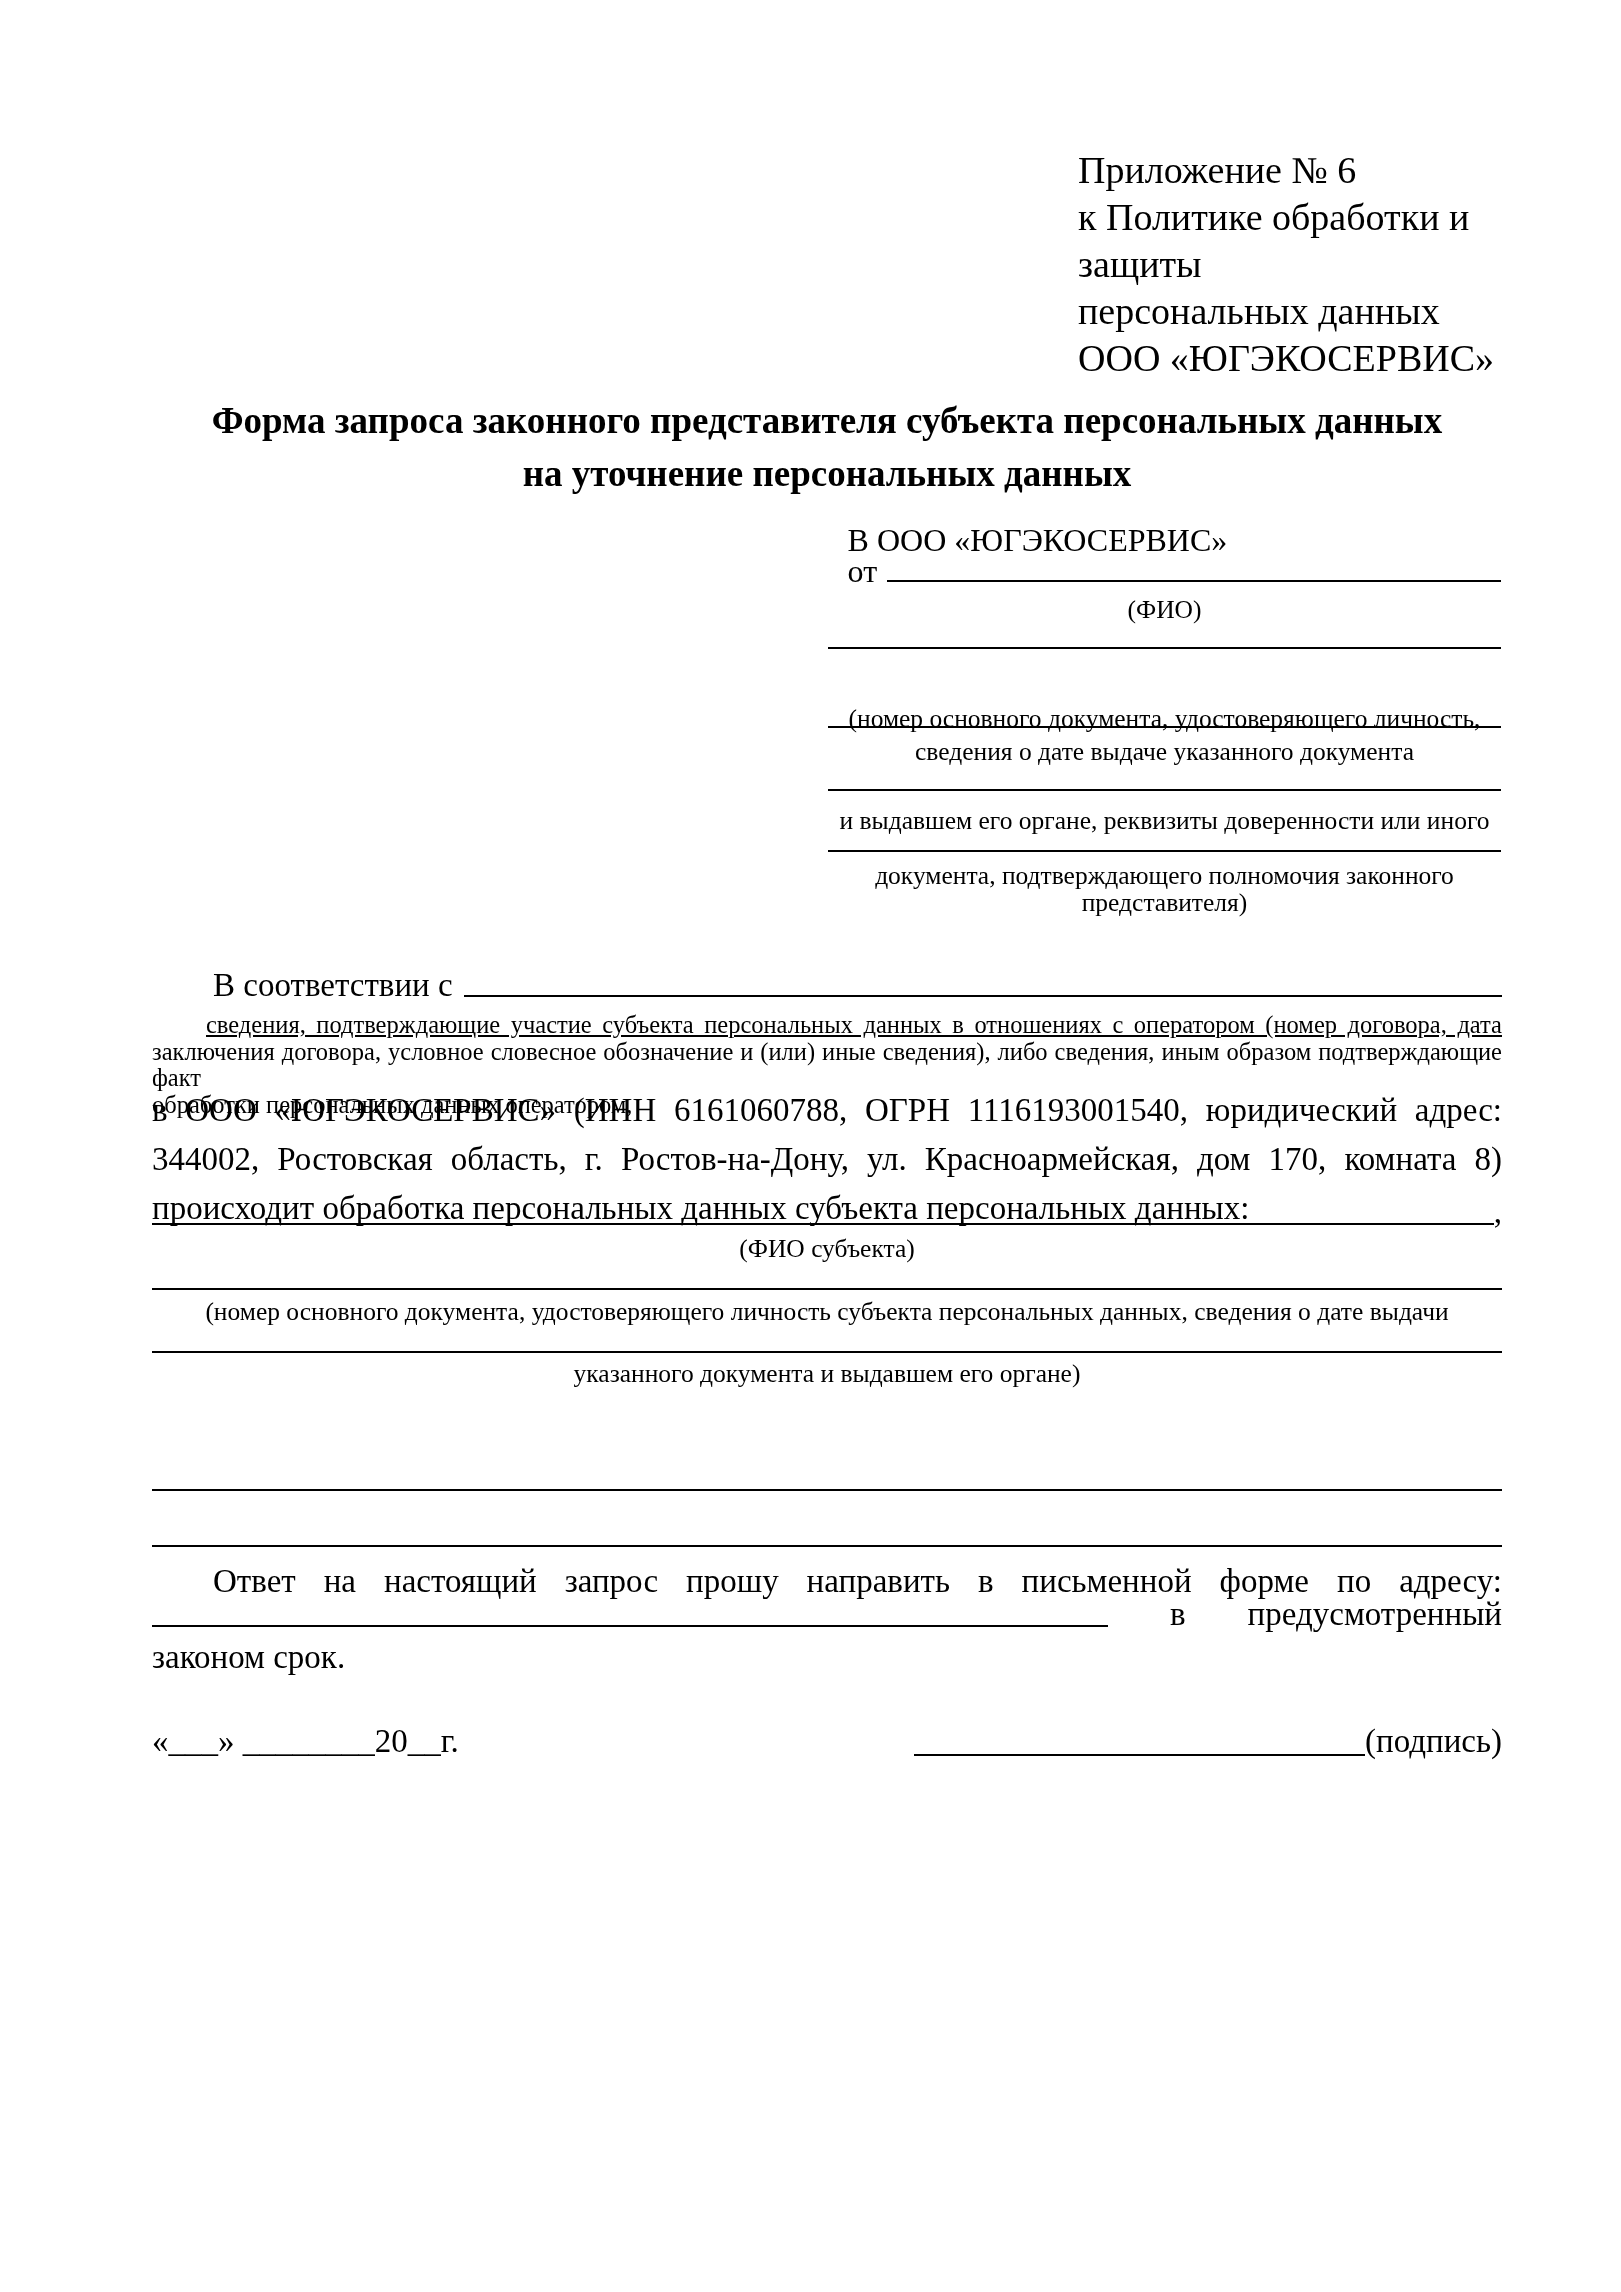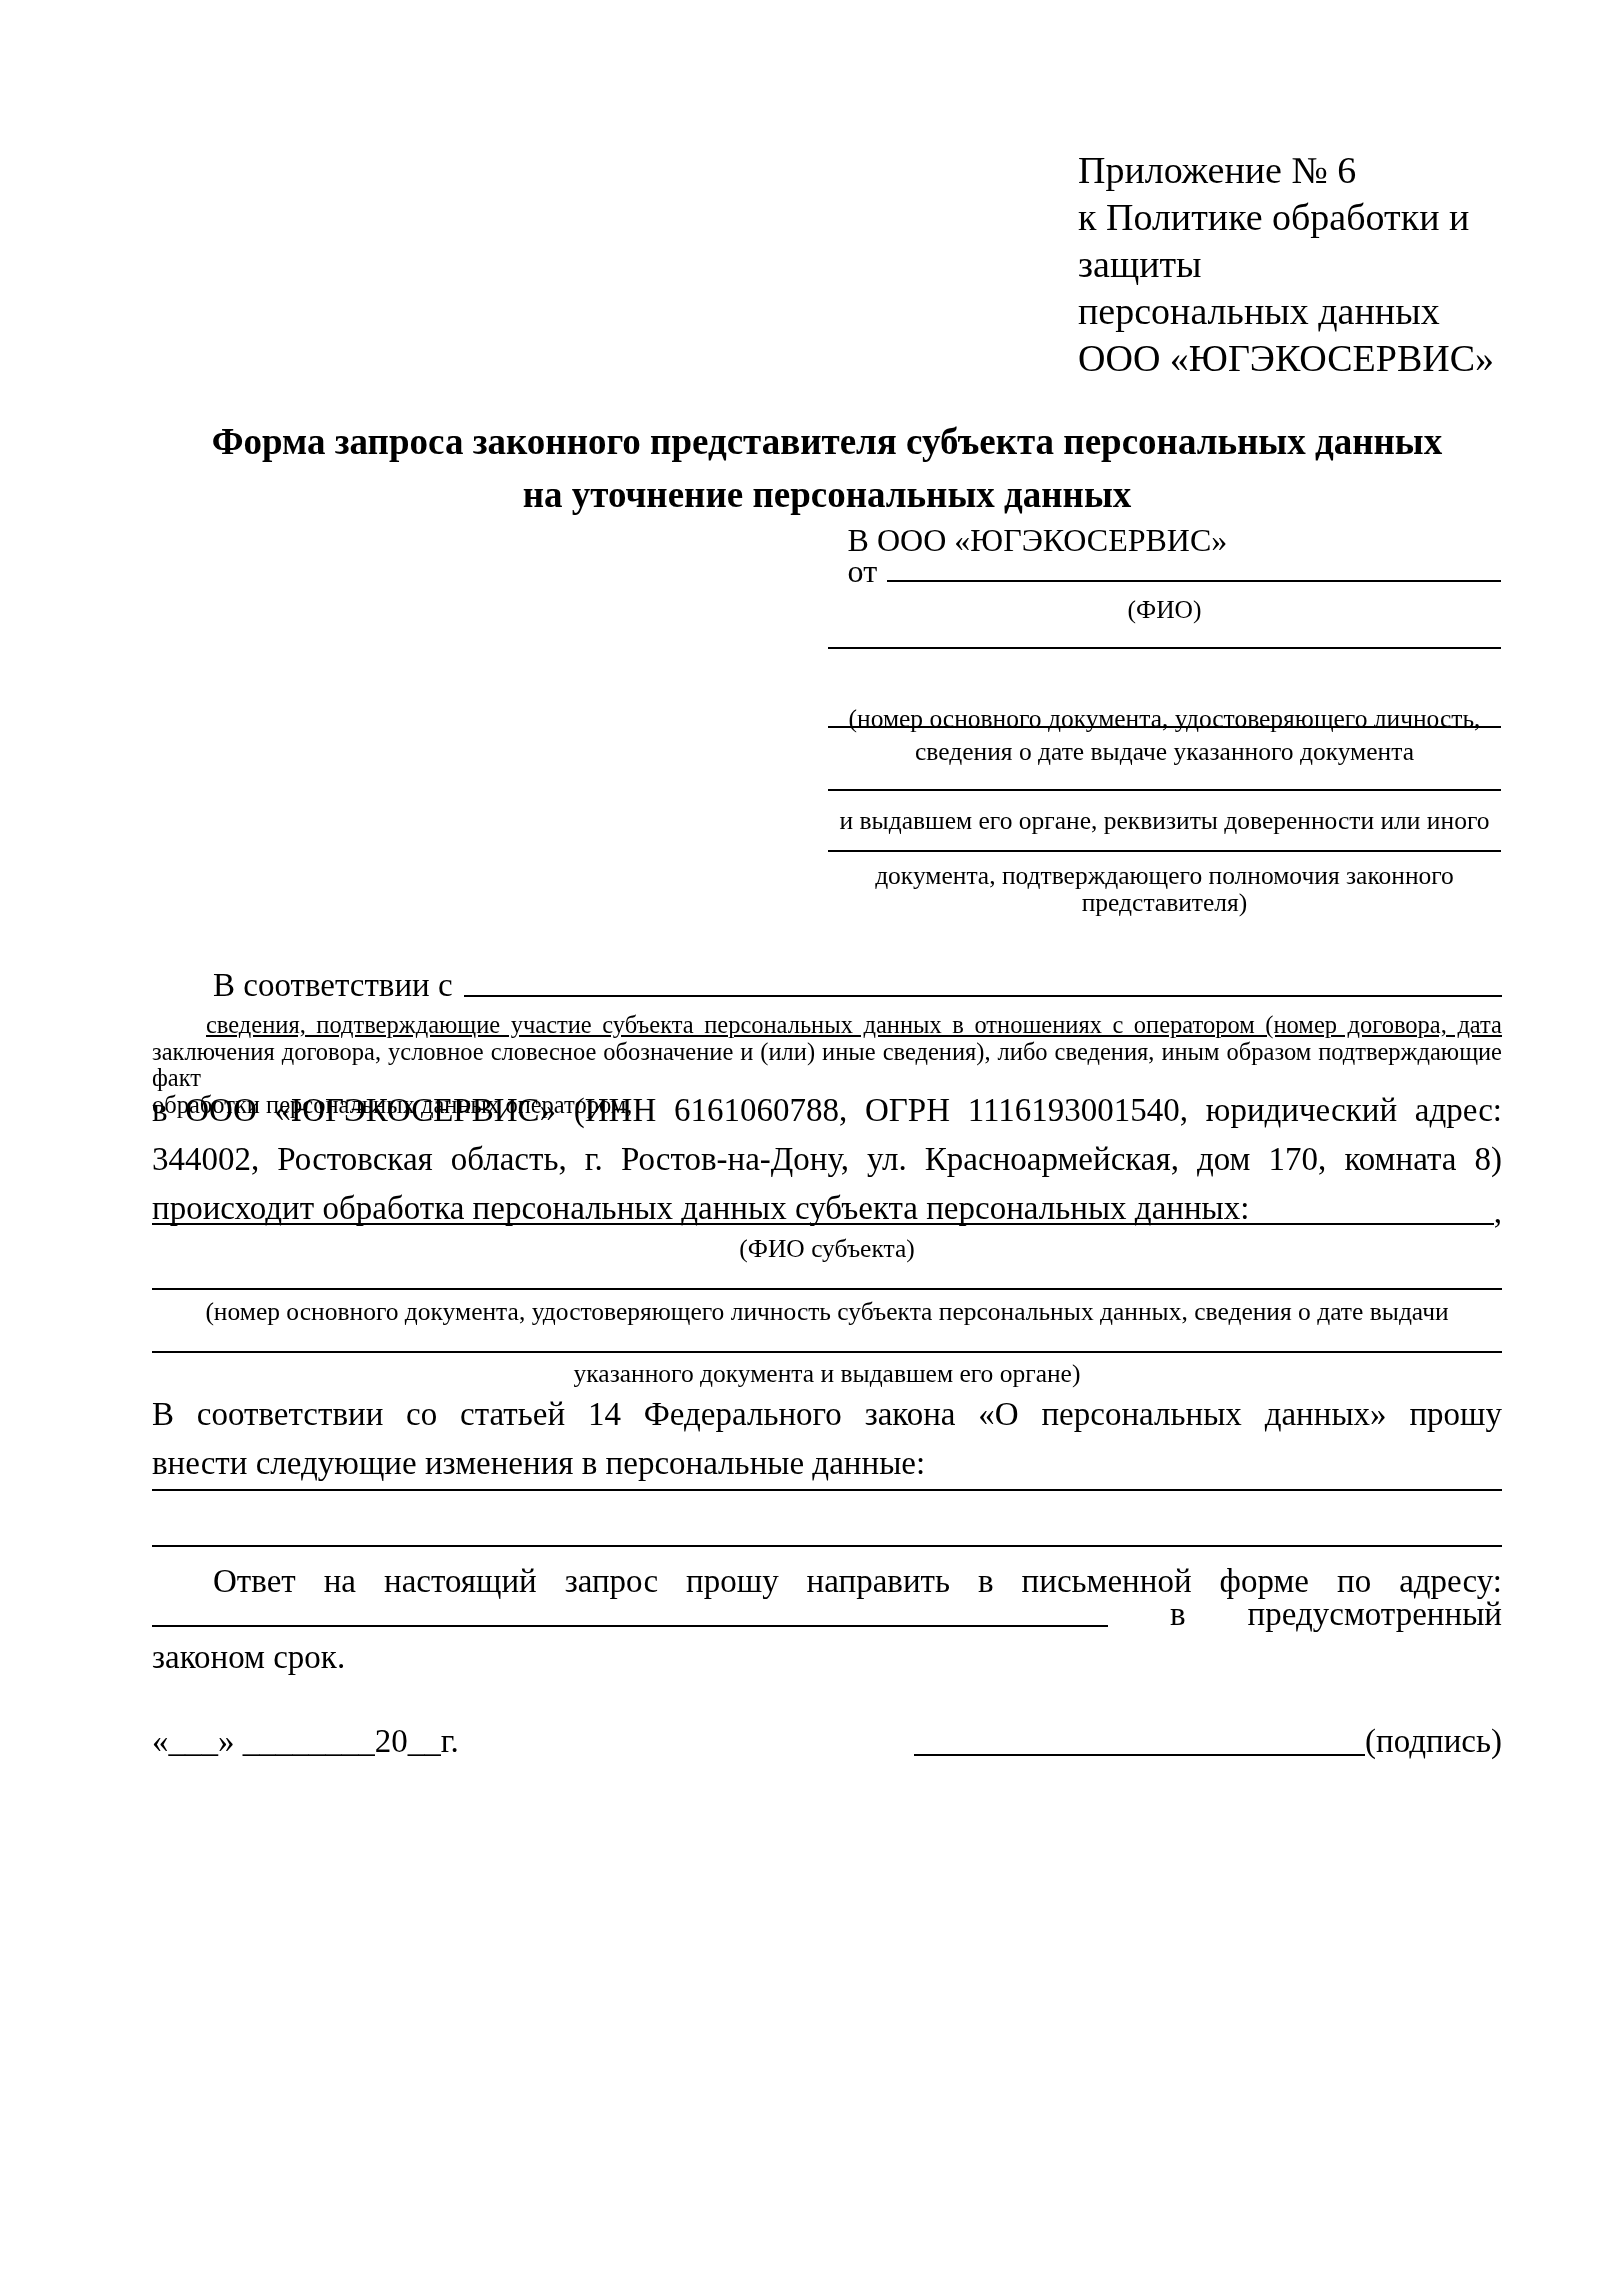--- a/index.html
+++ b/index.html
@@ -17,21 +17,21 @@
     width:1350px; height:2293px;
   }
   .abs { position:absolute; }
   .t { font-size:33px; line-height:49px; }
   .cap { font-size:25.5px; line-height:27.4px; text-align:center; }
   .jl { text-align:justify; text-align-last:justify; }
   .hr { position:absolute; left:0; right:0; border-top:2.9px solid #000; }
   .row { display:flex; align-items:flex-end; }
   .fill { flex:1 1 auto; height:0; border-bottom:2.9px solid #000; margin-bottom:6.9px; }
   .annex { font-size:38px; line-height:47px; }
-  .doc-title { width:100%; text-align:center; font-weight:bold; font-size:37px; line-height:53px;margin-top:21px; }
+  .doc-title { width:100%; text-align:center; font-weight:bold; font-size:37px; line-height:53px; }
   .addr { font-size:32px; }
   .center { text-align:center; }
   .small-note { font-size:24.5px; line-height:26.5px; }
 </style>
 </head>
 <body>
 
 <div class="page">
   <div class="content">
 
@@ -95,24 +95,20 @@
       <span class="t" style="line-height:33px;">,</span>
     </div>
     <div class="abs cap" style="top:1235px; left:0; right:0;">(ФИО субъекта)</div>
 
     <div class="hr" style="top:1288px;"></div>
     <div class="abs cap" style="top:1298px; left:0; right:0;">(номер основного документа, удостоверяющего личность субъекта персональных данных, сведения о дате выдачи</div>
 
     <div class="hr" style="top:1351px;"></div>
     <div class="abs cap" style="top:1360px; left:0; right:0;">указанного документа и выдавшем его органе)</div>
 
-    <div class="abs t" style="top:1390px; left:0; right:0;">
-      <div class="jl">В соответствии со статьей 14 Федерального закона «О персональных данных» прошу</div>
-      <div>внести следующие изменения в персональные данные:</div>
-    </div>
 
     <div class="hr" style="top:1489px;"></div>
     <div class="hr" style="top:1545px;"></div>
 
     <div class="abs t jl" style="top:1557px; left:0; right:0; text-indent:61px;">Ответ на настоящий запрос прошу направить в письменной форме по адресу:</div>
 
     <div class="abs row" style="top:1596px; left:0; right:0; height:35px; justify-content:space-between;">
       <div class="fill" style="flex:0 0 956px; margin-bottom:3.9px;"></div>
       <span class="t" style="line-height:33px;">в</span>
       <span class="t" style="line-height:33px;">предусмотренный</span>

